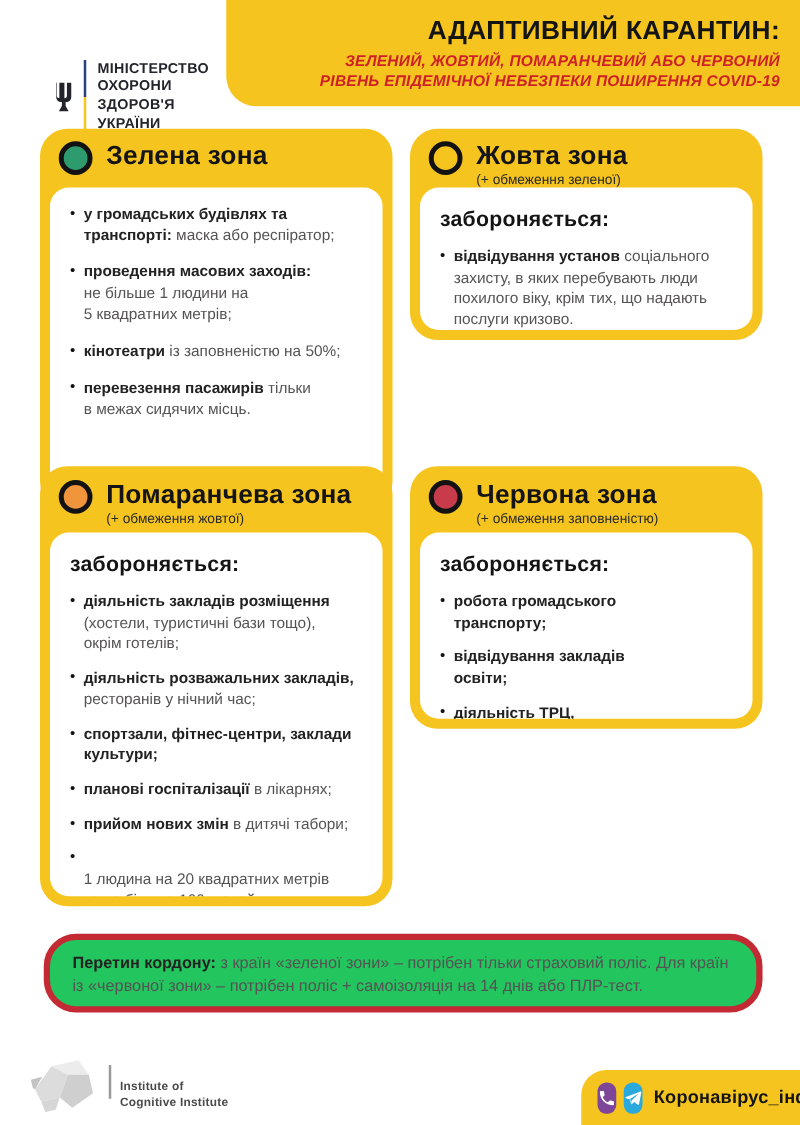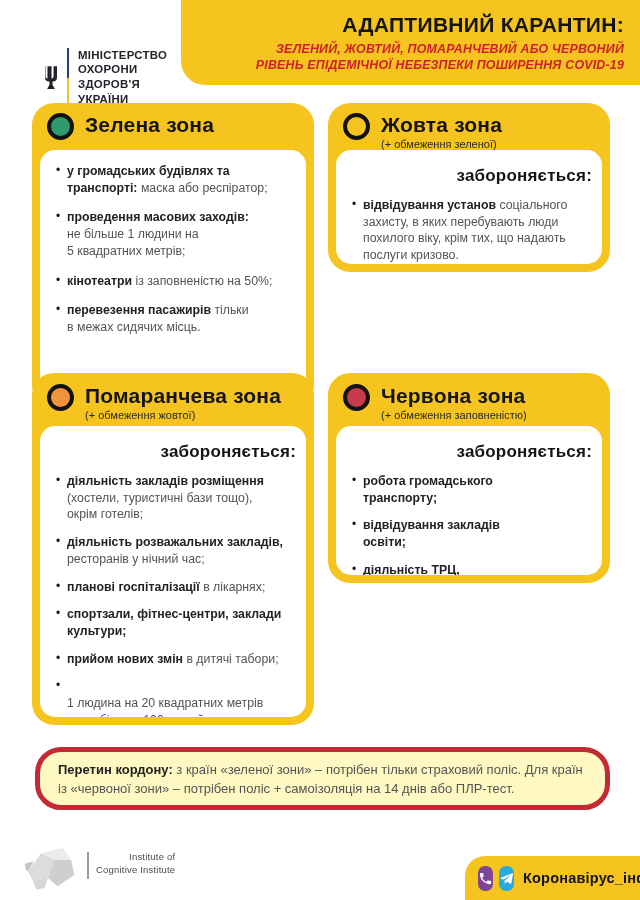--- a/index.html
+++ b/index.html
@@ -37,39 +37,39 @@
   .card-orange .card-header,.card-red .card-header{padding-top:12px;}
   .dot{width:27px;height:27px;border-radius:50%;border:4px solid #121212;flex:none;margin-top:-1px;background:var(--yellow);}
   .card-title{font-size:21px;font-weight:bold;color:#141414;line-height:1.05;letter-spacing:.2px;}
   .card-sub{font-size:11px;color:#2a2a2a;margin-top:2px;}
 
   .card-body{position:absolute;left:8px;right:8px;bottom:8px;background:#fff;border-radius:15px;
     padding:13px 10px 8px 15px;overflow:hidden;}
   .card-green .card-body,.card-yellow .card-body{top:47px;}
   .card-orange .card-body,.card-red .card-body{top:53px;}
 
-  .forbid-heading{font-size:17px;font-weight:bold;color:#141414;margin:3px 0 11px 1px;letter-spacing:.2px;text-align:right;}
+  .forbid-heading{font-size:17px;font-weight:bold;color:#141414;margin:3px 0 11px 1px;letter-spacing:.2px;}
 
   .item{position:relative;padding-left:12px;font-size:12.3px;color:var(--body-gray);
     line-height:1.36;margin-bottom:11px;white-space:pre-line;}
   .card-green .item{margin-bottom:13px;}
   .item::before{content:"•";position:absolute;left:1px;top:-1px;color:#141414;font-size:12px;}
   .item b{color:#222;}
 
   
-  .note{position:absolute;left:35px;right:30px;top:747px;height:63px;background:#fef9c3;
+  .note{position:absolute;left:35px;right:30px;top:747px;height:63px;background:#22c55e;
     border:5px solid var(--red-border);border-radius:26px;padding:9px 16px 0 18px;
     font-size:13px;color:var(--body-gray);line-height:1.45;white-space:pre-line;}
   .note b{color:#222;}
 
   
   .footer-logo{position:absolute;left:23px;top:842px;display:flex;align-items:flex-start;}
   .rhino{width:58px;height:52px;}
   .footer-divider{width:2px;height:27px;background:#9a9a9a;margin:10px 7px 0 6px;}
-  .footer-text{font-size:9.5px;font-weight:normal;color:#4a4a4a;line-height:1.35;margin-top:9px;letter-spacing:.2px;text-align:right;}
+  .footer-text{font-size:9.5px;font-weight:bold;color:#4a4a4a;line-height:1.35;margin-top:22px;letter-spacing:.2px;}
 
   .badge{position:absolute;left:465px;top:856px;right:0;bottom:0;background:var(--yellow);
     border-radius:20px 0 0 0;display:flex;align-items:center;padding-left:13px;gap:6px;}
   .icon-sq{width:25px;height:25px;border-radius:7px;display:flex;align-items:center;justify-content:center;}
   .viber{background:#7D4698;}
   .telegram{background:#29A9DC;}
   .icon-sq svg{width:15px;height:15px;fill:#fff;}
   .badge-text{font-size:14.5px;font-weight:bold;color:#141414;margin-left:3px;letter-spacing:.2px;}
 </style>
 </head>
@@ -142,23 +142,23 @@
         <div class="card-sub">(+ обмеження жовтої)</div>
       </div>
     </div>
     <div class="card-body">
       <div class="forbid-heading">забороняється:</div>
       <div class="item"><b>діяльність закладів розміщення</b> <span>
 (хостели, туристичні бази тощо),
 окрім готелів;</span></div>
       <div class="item"><b>діяльність розважальних закладів,</b> <span>
 ресторанів у нічний час;</span></div>
-      <div class="item"><b>планові госпіталізації</b> <span>в лікарнях;</span></div>
       <div class="item"><b>спортзали, фітнес-центри, заклади
 культури;</b> <span></span></div>
+      <div class="item"><b>планові госпіталізації</b> <span>в лікарнях;</span></div>
       <div class="item"><b>прийом нових змін</b> <span>в дитячі табори;</span></div>
       <div class="item"> <span>
 1 людина на 20 квадратних метрів
 та не більше 100 людей.</span></div>
     </div>
   </section>
 
   <section class="card card-red">
     <div class="card-header">
       <span class="dot" style="background: rgb(199, 59, 75);"></span>

